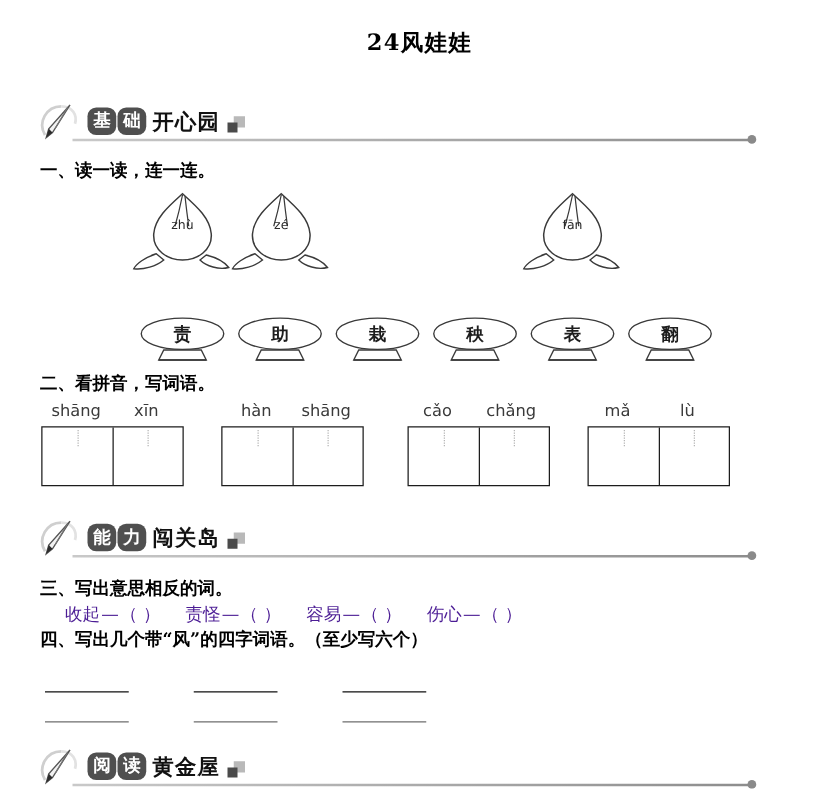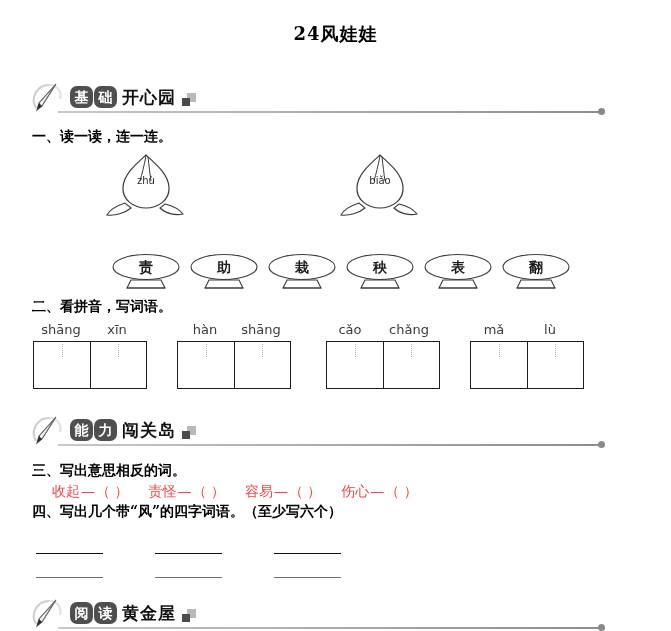--- a/index.html
+++ b/index.html
@@ -194,21 +194,21 @@
     top: 2px;
     height: 13px;
     border-left: 1px dotted #b5b5b5;
   }
 
   
   .ant-line {
     position: absolute;
     font-family: "DejaVu Serif", "Liberation Serif", serif;
     font-size: 14px;
-    color: #ef4444;
+    color: #4c1d95;
     white-space: nowrap;
   }
   .ant-item { margin-right: 20px; }
   .ant-dash { margin: 0 1px; }
 
   
   .blank-line {
     position: absolute;
     height: 0;
     border-bottom: 1.6px solid #111;
@@ -251,29 +251,39 @@
   <div class="peach" style="left:103px;">
     <svg width="86" height="72" viewBox="0 0 86 72">
       <path d="M43 7 C33 16, 21 26, 20 39 C19 52, 31 60, 43 60 C55 60, 67 52, 66 39 C65 26, 53 16, 43 7 Z" fill="#fff" stroke="#3a3a3a" stroke-width="1.2"></path>
       <path d="M43 8 C41 18, 39 26, 37 33" fill="none" stroke="#3a3a3a" stroke-width="1"></path>
       <path d="M45 9 C46 18, 47 26, 48 33" fill="none" stroke="#3a3a3a" stroke-width="1"></path>
       <path d="M22 55 C13 58, 6 63, 4 67 C12 68, 22 65, 28 60 Z" fill="#fff" stroke="#3a3a3a" stroke-width="1.1"></path>
       <path d="M62 56 C70 58, 77 62, 80 66 C72 68, 62 65, 57 60 Z" fill="#fff" stroke="#3a3a3a" stroke-width="1.1"></path>
     </svg>
     <span class="txt">zhù</span>
   </div>
-  <div class="peach" style="left:337px;">
+  <div class="peach" style="left:182px;">
     <svg width="86" height="72" viewBox="0 0 86 72">
       <path d="M43 7 C33 16, 21 26, 20 39 C19 52, 31 60, 43 60 C55 60, 67 52, 66 39 C65 26, 53 16, 43 7 Z" fill="#fff" stroke="#3a3a3a" stroke-width="1.2"></path>
       <path d="M43 8 C41 18, 39 26, 37 33" fill="none" stroke="#3a3a3a" stroke-width="1"></path>
       <path d="M45 9 C46 18, 47 26, 48 33" fill="none" stroke="#3a3a3a" stroke-width="1"></path>
       <path d="M22 55 C13 58, 6 63, 4 67 C12 68, 22 65, 28 60 Z" fill="#fff" stroke="#3a3a3a" stroke-width="1.1"></path>
       <path d="M62 56 C70 58, 77 62, 80 66 C72 68, 62 65, 57 60 Z" fill="#fff" stroke="#3a3a3a" stroke-width="1.1"></path>
     </svg>
-    <span class="txt">biǎo</span>
+    <span class="txt">zé</span>
+  </div>
+  <div class="peach" style="left:415px;">
+    <svg width="86" height="72" viewBox="0 0 86 72">
+      <path d="M43 7 C33 16, 21 26, 20 39 C19 52, 31 60, 43 60 C55 60, 67 52, 66 39 C65 26, 53 16, 43 7 Z" fill="#fff" stroke="#3a3a3a" stroke-width="1.2"></path>
+      <path d="M43 8 C41 18, 39 26, 37 33" fill="none" stroke="#3a3a3a" stroke-width="1"></path>
+      <path d="M45 9 C46 18, 47 26, 48 33" fill="none" stroke="#3a3a3a" stroke-width="1"></path>
+      <path d="M22 55 C13 58, 6 63, 4 67 C12 68, 22 65, 28 60 Z" fill="#fff" stroke="#3a3a3a" stroke-width="1.1"></path>
+      <path d="M62 56 C70 58, 77 62, 80 66 C72 68, 62 65, 57 60 Z" fill="#fff" stroke="#3a3a3a" stroke-width="1.1"></path>
+    </svg>
+    <span class="txt">fān</span>
   </div>
 </div>
 
 <div class="oval-row" style="top:253px; height:44px;">
   <div class="oval" style="left:110px;">
     <svg width="72" height="40" viewBox="0 0 72 40">
       <ellipse cx="36" cy="14" rx="33" ry="12.5" fill="#fff" stroke="#3a3a3a" stroke-width="1.1"></ellipse>
       <path d="M21 27 L51 27 L55 35 L17 35 Z" fill="#fff" stroke="#3a3a3a" stroke-width="1.1"></path>
       <path d="M17 35 L55 35" fill="none" stroke="#3a3a3a" stroke-width="1.1"></path>
     </svg>

